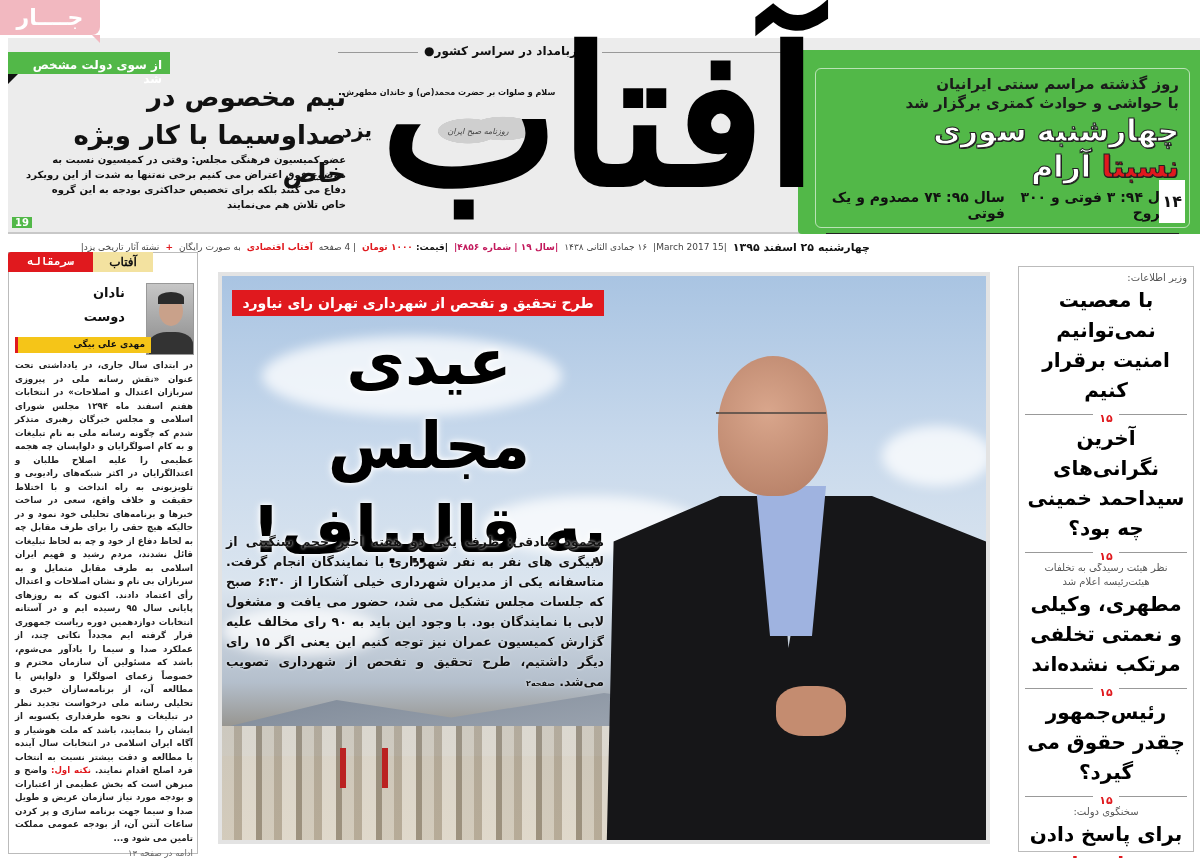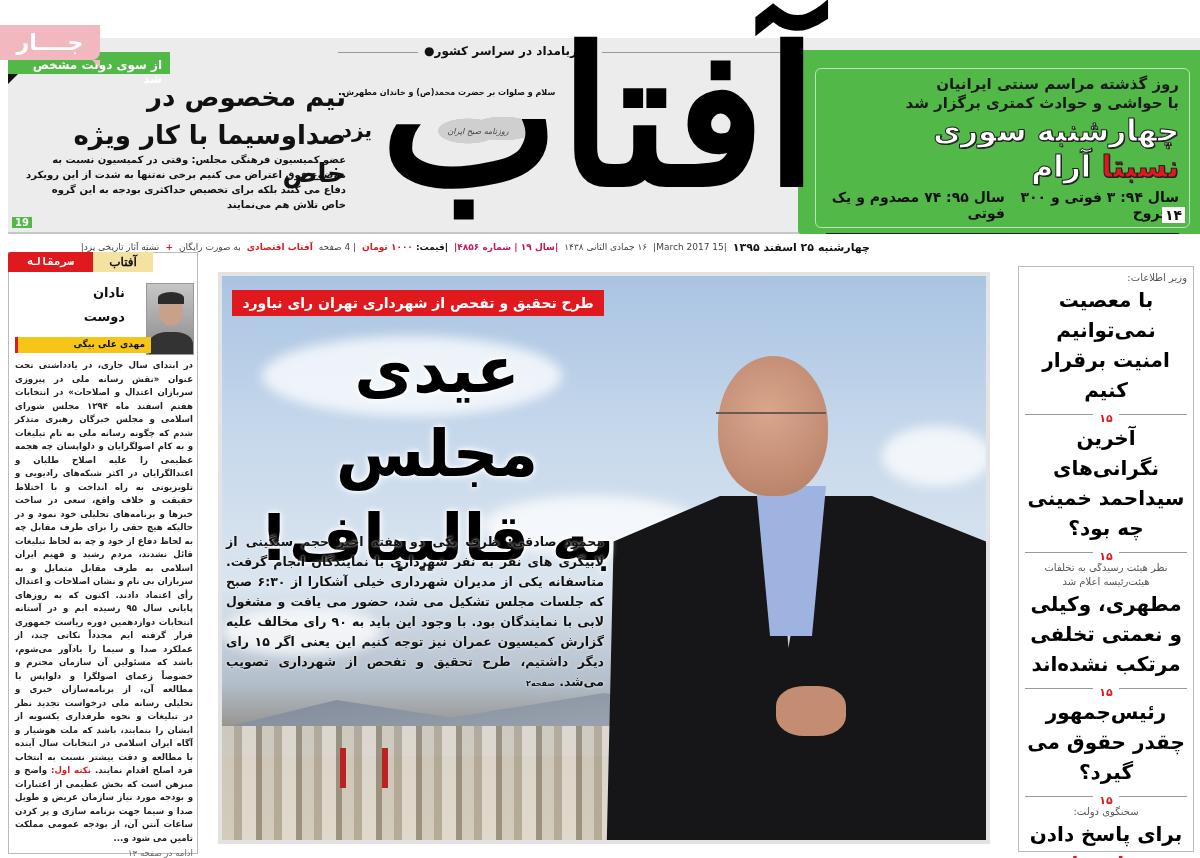--- a/index.html
+++ b/index.html
@@ -1,32 +1,32 @@
 <!DOCTYPE html>
 <html><head>
 <meta charset="utf-8">
 <style>
   * { box-sizing: border-box; margin: 0; padding: 0; }
   html, body { width: 1200px; height: 858px; overflow: hidden; background: #ffffff; }
   body { position: relative; font-family: "DejaVu Sans", sans-serif; direction: rtl; color: #111; }
 
   
-  .watermark { position: absolute; left: 0; top: 0; width: 100px; height: 35px; background: #f2b8c0; border-radius: 0 0 8px 0; color: #fff; font-size: 22px; font-weight: bold; display: flex; align-items: center; justify-content: center; z-index: 5; margin-top: 25px; }
+  .watermark { position: absolute; left: 0; top: 0; width: 100px; height: 35px; background: #f2b8c0; border-radius: 0 0 8px 0; color: #fff; font-size: 22px; font-weight: bold; display: flex; align-items: center; justify-content: center; z-index: 5; }
   .watermark::after { content: ""; position: absolute; right: 0; bottom: -8px; border-top: 8px solid #f2b8c0; border-left: 8px solid transparent; }
 
   
   .masthead { position: absolute; left: 8px; top: 38px; width: 1192px; height: 196px; background: #ececec; border-bottom: 2px solid #c8c8c8; }
   .green-panel { position: absolute; left: 790px; top: 12px; width: 402px; height: 184px; background: #52b848; border-radius: 4px 0 0 4px; }
   .green-inner { position: absolute; right: 10px; top: 18px; width: 375px; height: 160px; border: 1px solid rgba(255,255,255,.6); border-radius: 6px; padding: 6px 10px; text-align: right; }
   .green-kicker { font-size: 15px; font-weight: bold; color: #1b1b1b; line-height: 19px; }
   .green-title { font-size: 30px; font-weight: bold; color: #fff; line-height: 36px; -webkit-text-stroke: 1px #222; text-shadow: 1px 1px 0 #222; }
   .green-title .red { color: #e0191e; }
   .green-stats { display: flex; justify-content: space-between; margin-top: 4px; font-size: 14px; font-weight: bold; color: #111; }
   .green-stats span { border-bottom: 1px solid #222; padding-bottom: 12px; }
-  .green-page { position: absolute; right: 4px; bottom: 4px; background: #fff; color: #111; font-size: 14px; font-weight: bold; padding: 0 3px; }
+  .green-page { position: absolute; right: 4px; bottom: 4px; background: #fff; color: #111; font-size: 16px; font-weight: bold; padding: 12px 3px; }
 
   .logo { position: absolute; left: 380px; top: -35px; width: 430px; height: 230px; font-family: "DejaVu Serif", serif; font-size: 190px; font-weight: bold; color: #000; line-height: 230px; text-align: center; letter-spacing: -8px; z-index: 3; }
   .tagline-line { position: absolute; left: 330px; top: 14px; width: 460px; height: 1px; background: #999; }
   .tagline { position: absolute; left: 410px; top: 6px; font-size: 12px; font-weight: bold; background: #ececec; padding: 0 6px; }
   .salam { position: absolute; left: 335px; top: 50px; font-size: 8px; font-weight: bold; }
   .map-box { position: absolute; left: 420px; top: 68px; width: 100px; height: 50px; background: radial-gradient(ellipse at 40% 50%, #cfcfcf 0 35%, transparent 36%), radial-gradient(ellipse at 75% 45%, #cfcfcf 0 30%, transparent 31%); color: #444; font-size: 8px; font-style: italic; display: flex; align-items: center; justify-content: center; }
   .emblem { position: absolute; left: 340px; top: 80px; width: 24px; height: 30px; font-size: 20px; font-weight: bold; }
 
   .left-story { position: absolute; left: 0; top: 14px; width: 340px; height: 176px; text-align: right; }
   .left-kicker { position: absolute; left: 0; top: 0; width: 162px; height: 22px; background: #52b848; color: #fff; font-size: 12px; font-weight: bold; padding: 6px 8px; }
@@ -67,21 +67,21 @@
   .city { position: absolute; left: 0; top: 450px; width: 100%; height: 122px; background: repeating-linear-gradient(90deg, #d9d2c4 0 12px, #b8ad9a 12px 20px, #e8e2d6 20px 34px, #9a8f7c 34px 40px); opacity: .85; }
   .city-red { position: absolute; top: 472px; width: 6px; height: 40px; background: #b22; }
   .man { position: absolute; left: 384px; top: 80px; width: 380px; height: 500px; }
   .man .head { position: absolute; left: 112px; top: 0; width: 110px; height: 140px; border-radius: 50% 50% 45% 45%; background: radial-gradient(circle at 45% 40%, #d9a68c, #b37c63); }
   .man .glasses { position: absolute; left: 110px; top: 56px; width: 110px; height: 2px; background: #6b5a50; }
   .man .shirt { position: absolute; left: 150px; top: 130px; width: 70px; height: 150px; background: #9fb3e0; clip-path: polygon(0 0, 100% 0, 80% 100%, 20% 100%); }
   .man .jacket { position: absolute; left: 0; top: 140px; width: 380px; height: 380px; background: #161618; clip-path: polygon(30% 0, 45% 0, 48% 40%, 55% 0, 70% 0, 100% 12%, 100% 100%, 0 100%, 2% 12%); }
   .man .hands { position: absolute; left: 170px; top: 330px; width: 70px; height: 50px; border-radius: 40%; background: #c48c70; }
 
   .red-kicker { position: absolute; left: 10px; top: 14px; width: 372px; height: 26px; background: #e0191e; color: #fff; font-size: 14px; font-weight: bold; text-align: center; line-height: 26px; }
-  .main-title { position: absolute; left: 20px; top: 44px; width: 390px; text-align: center; font-size: 64px; font-weight: bold; line-height: 84px; color: #000; text-shadow: 0 0 4px #fff, 0 0 8px #fff; margin-top: 8px; }
+  .main-title { position: absolute; left: 12px; top: 44px; width: 390px; text-align: center; font-size: 64px; font-weight: bold; line-height: 84px; color: #000; text-shadow: 0 0 4px #fff, 0 0 8px #fff; }
   .main-body { position: absolute; left: 4px; top: 256px; width: 378px; font-size: 12.5px; font-weight: bold; line-height: 20px; text-align: justify; color: #111; text-shadow: 0 0 3px #fff; }
   .main-body .ref { font-size: 8px; }
 
   
   .right-col { position: absolute; left: 1018px; top: 266px; width: 176px; height: 586px; border: 1px solid #bbb; padding: 4px 6px; text-align: center; }
   .rc-kicker { font-size: 10px; color: #555; line-height: 14px; text-align: right; }
   .rc-kicker-center { font-size: 10px; color: #555; line-height: 14px; }
   .rc-title { font-size: 20px; font-weight: bold; line-height: 30px; color: #000; }
   .rc-title .red { color: #e0191e; }
   .rc-sep { position: relative; height: 14px; margin: 2px 0; }

